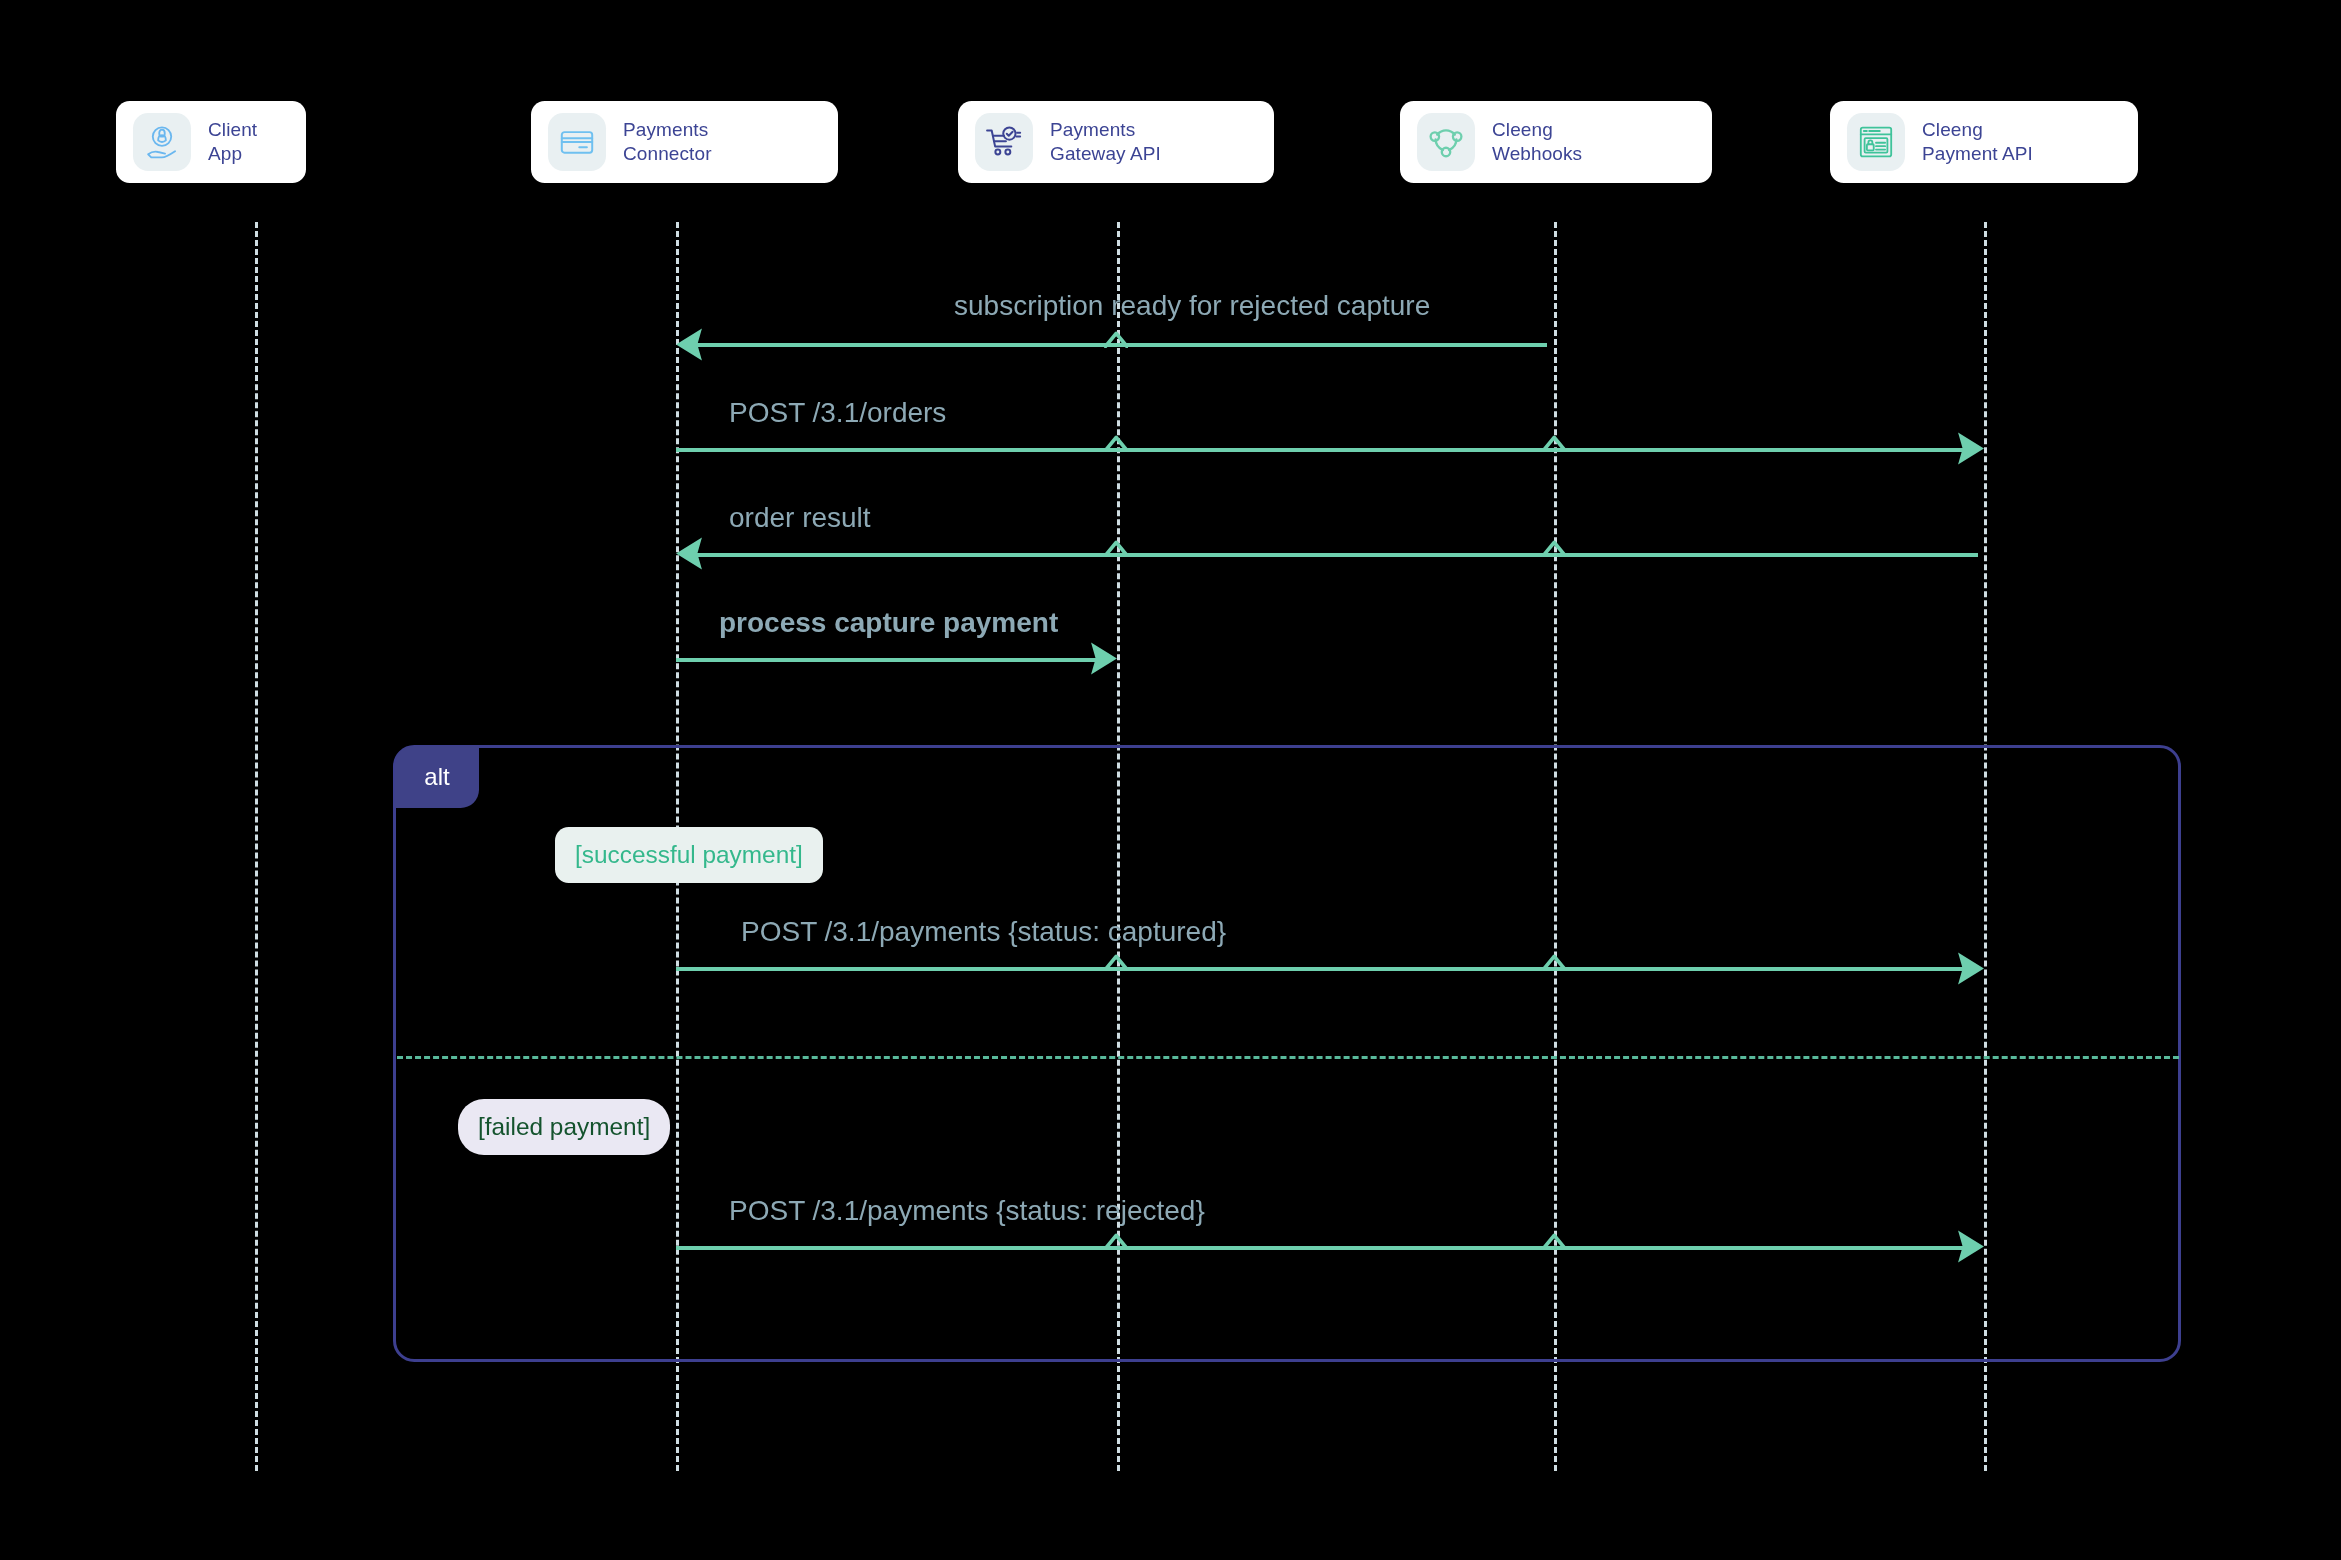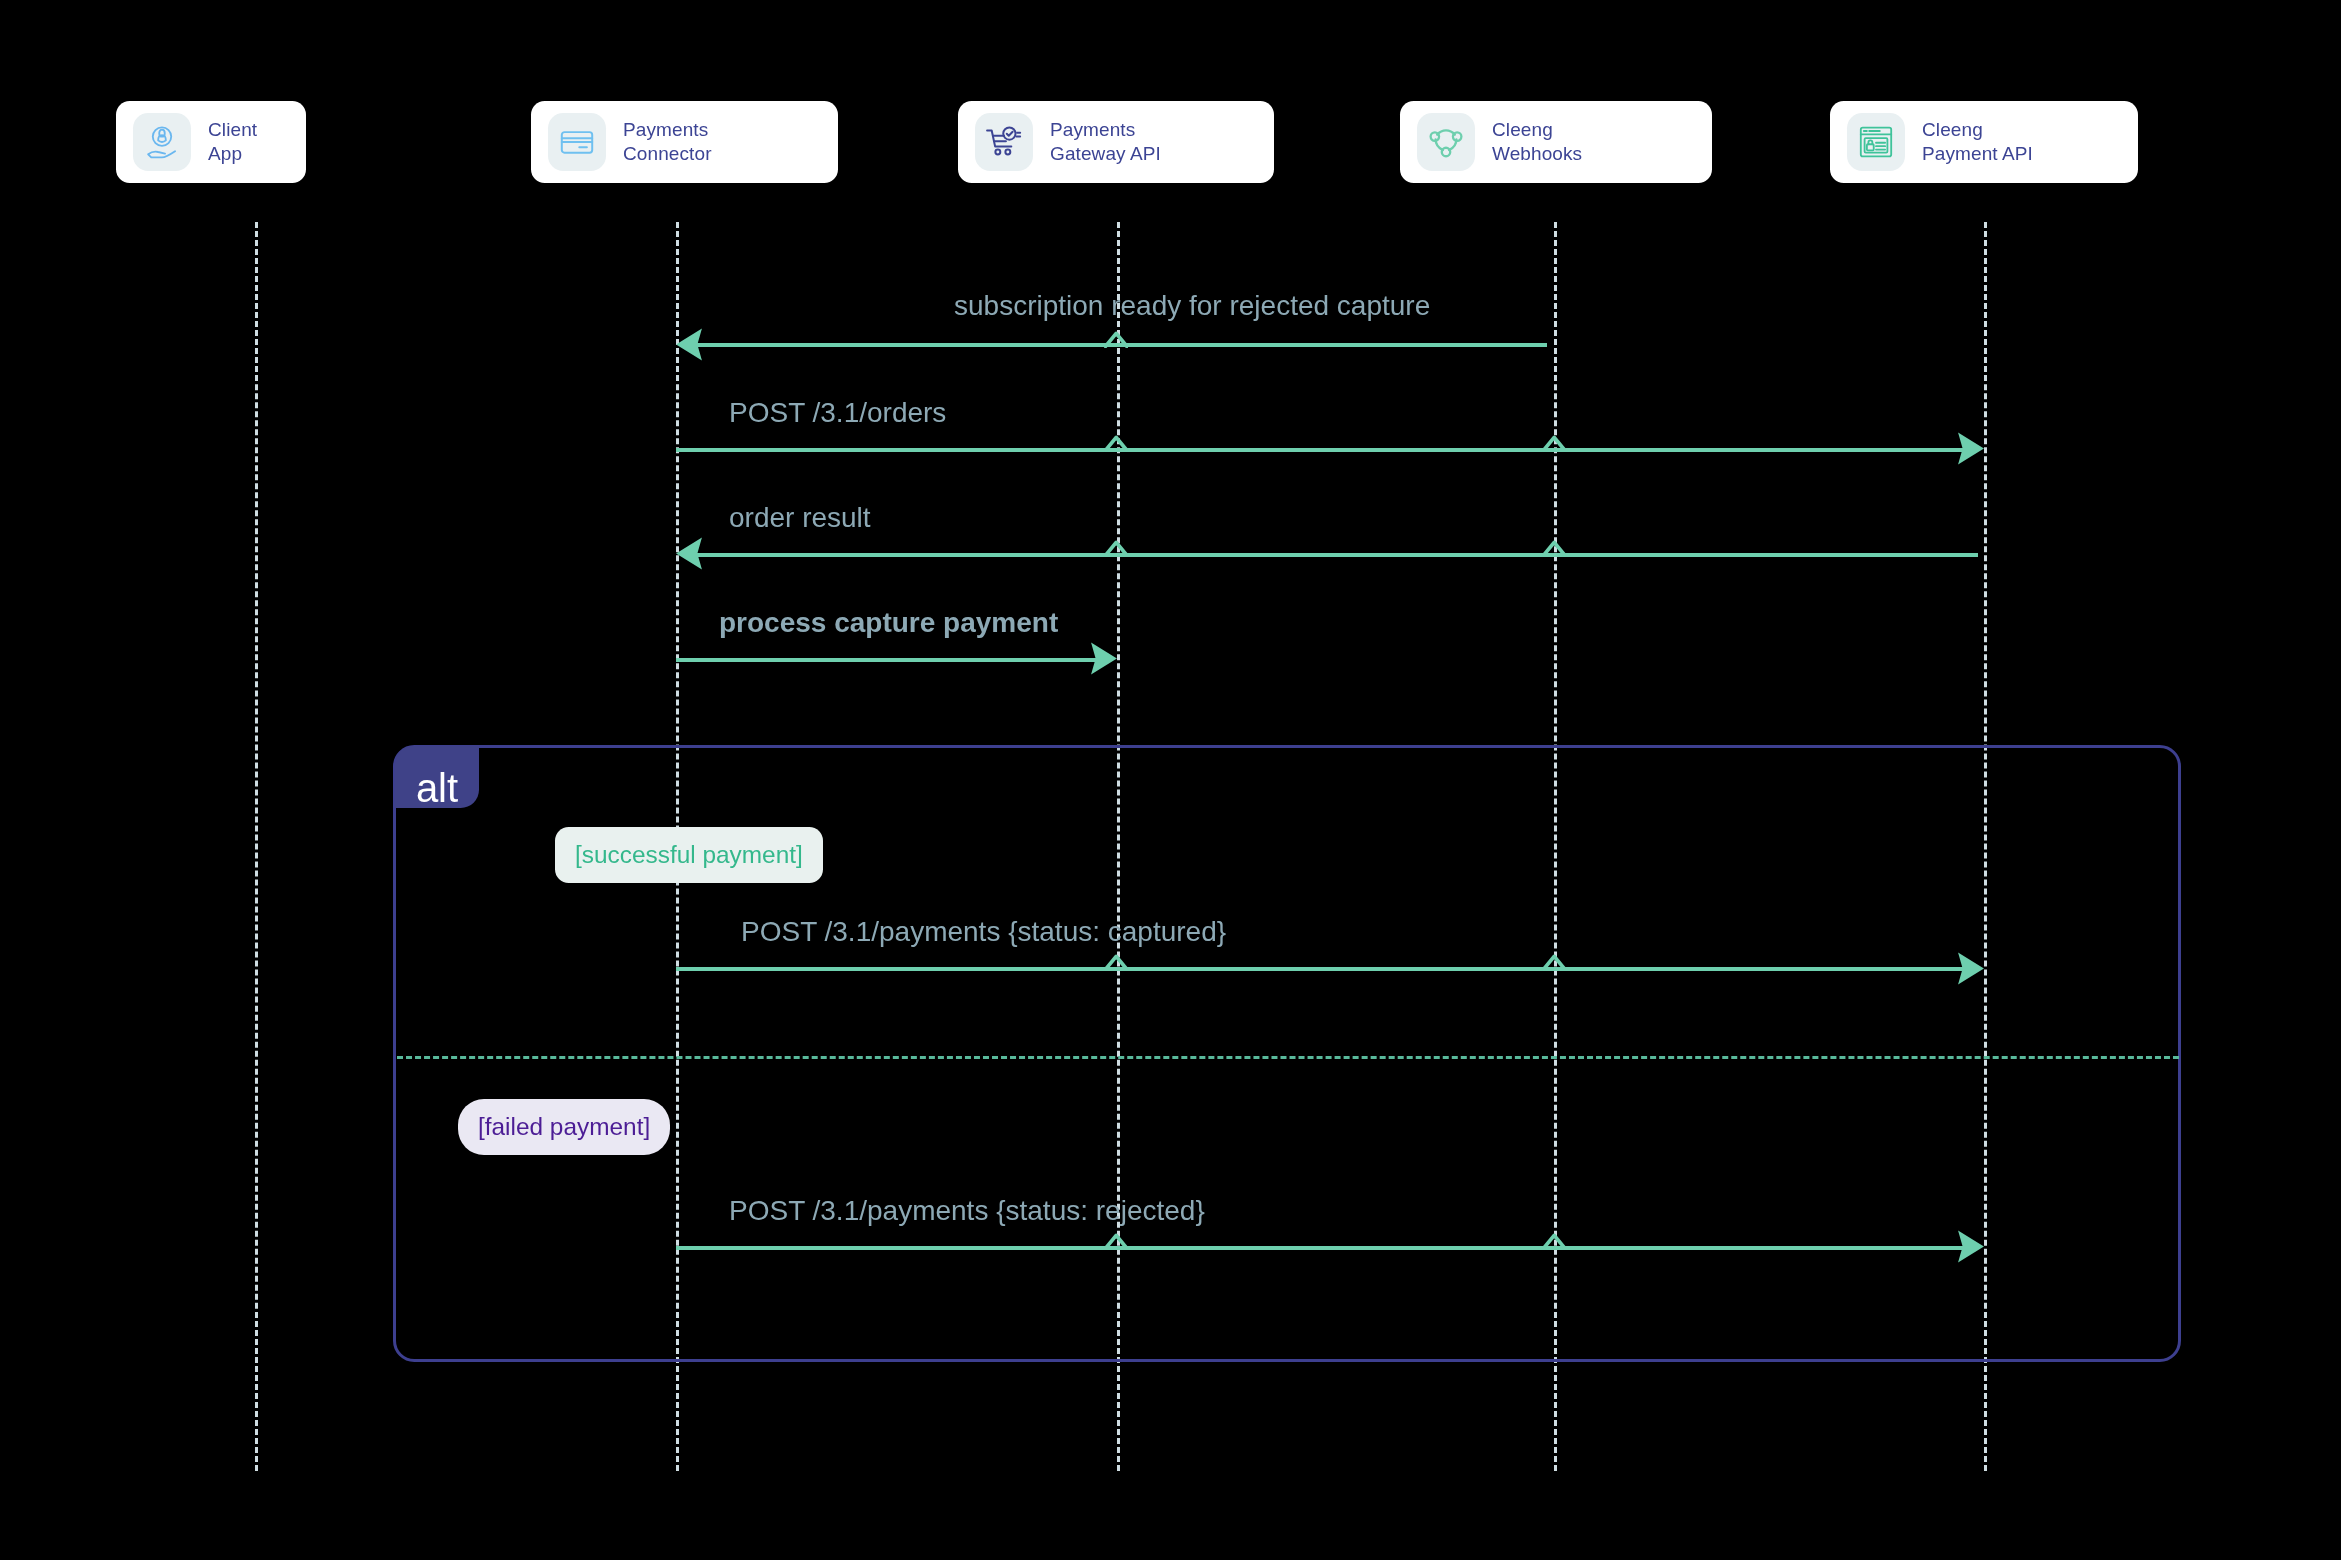--- a/index.html
+++ b/index.html
@@ -92,24 +92,24 @@
     position: absolute;
     border: 3.8px solid #3d3f8f;
     border-radius: 21.3px;
     box-sizing: border-box;
     background: transparent;
   }
   .alt-tag {
     position: absolute;
     background: #3f4288;
     color: #ffffff;
-    font-size: 40px;
+    font-size: 24px;
     line-height: 1;
     display: flex;
-    align-items: flex-end;
+    align-items: center;
     justify-content: center;
     border-top-left-radius: 18.3px;
     border-bottom-right-radius: 18.3px;
     box-sizing: border-box;
   }
   .alt-divider {
     position: absolute;
     height: 0;
     border-top: 3.8px dashed #59b99b;
   }
@@ -125,21 +125,21 @@
     padding: 0 20px;
     white-space: nowrap;
   }
   .cond-success {
     background: #e9f1ef;
     color: #34b88c;
     margin-top: 21px;
   }
   .cond-fail {
     background: #eae8f3;
-    color: #4c1d95;
+    color: #14532d;
     border-radius: 26px;
   }
 </style>
 </head>
 <body>
 
 <div id="diagram-root">
 
   <div class="participant" style="left:116px; top:101px; width:190px; height:82px;">
     <span class="p-icon-tile">

